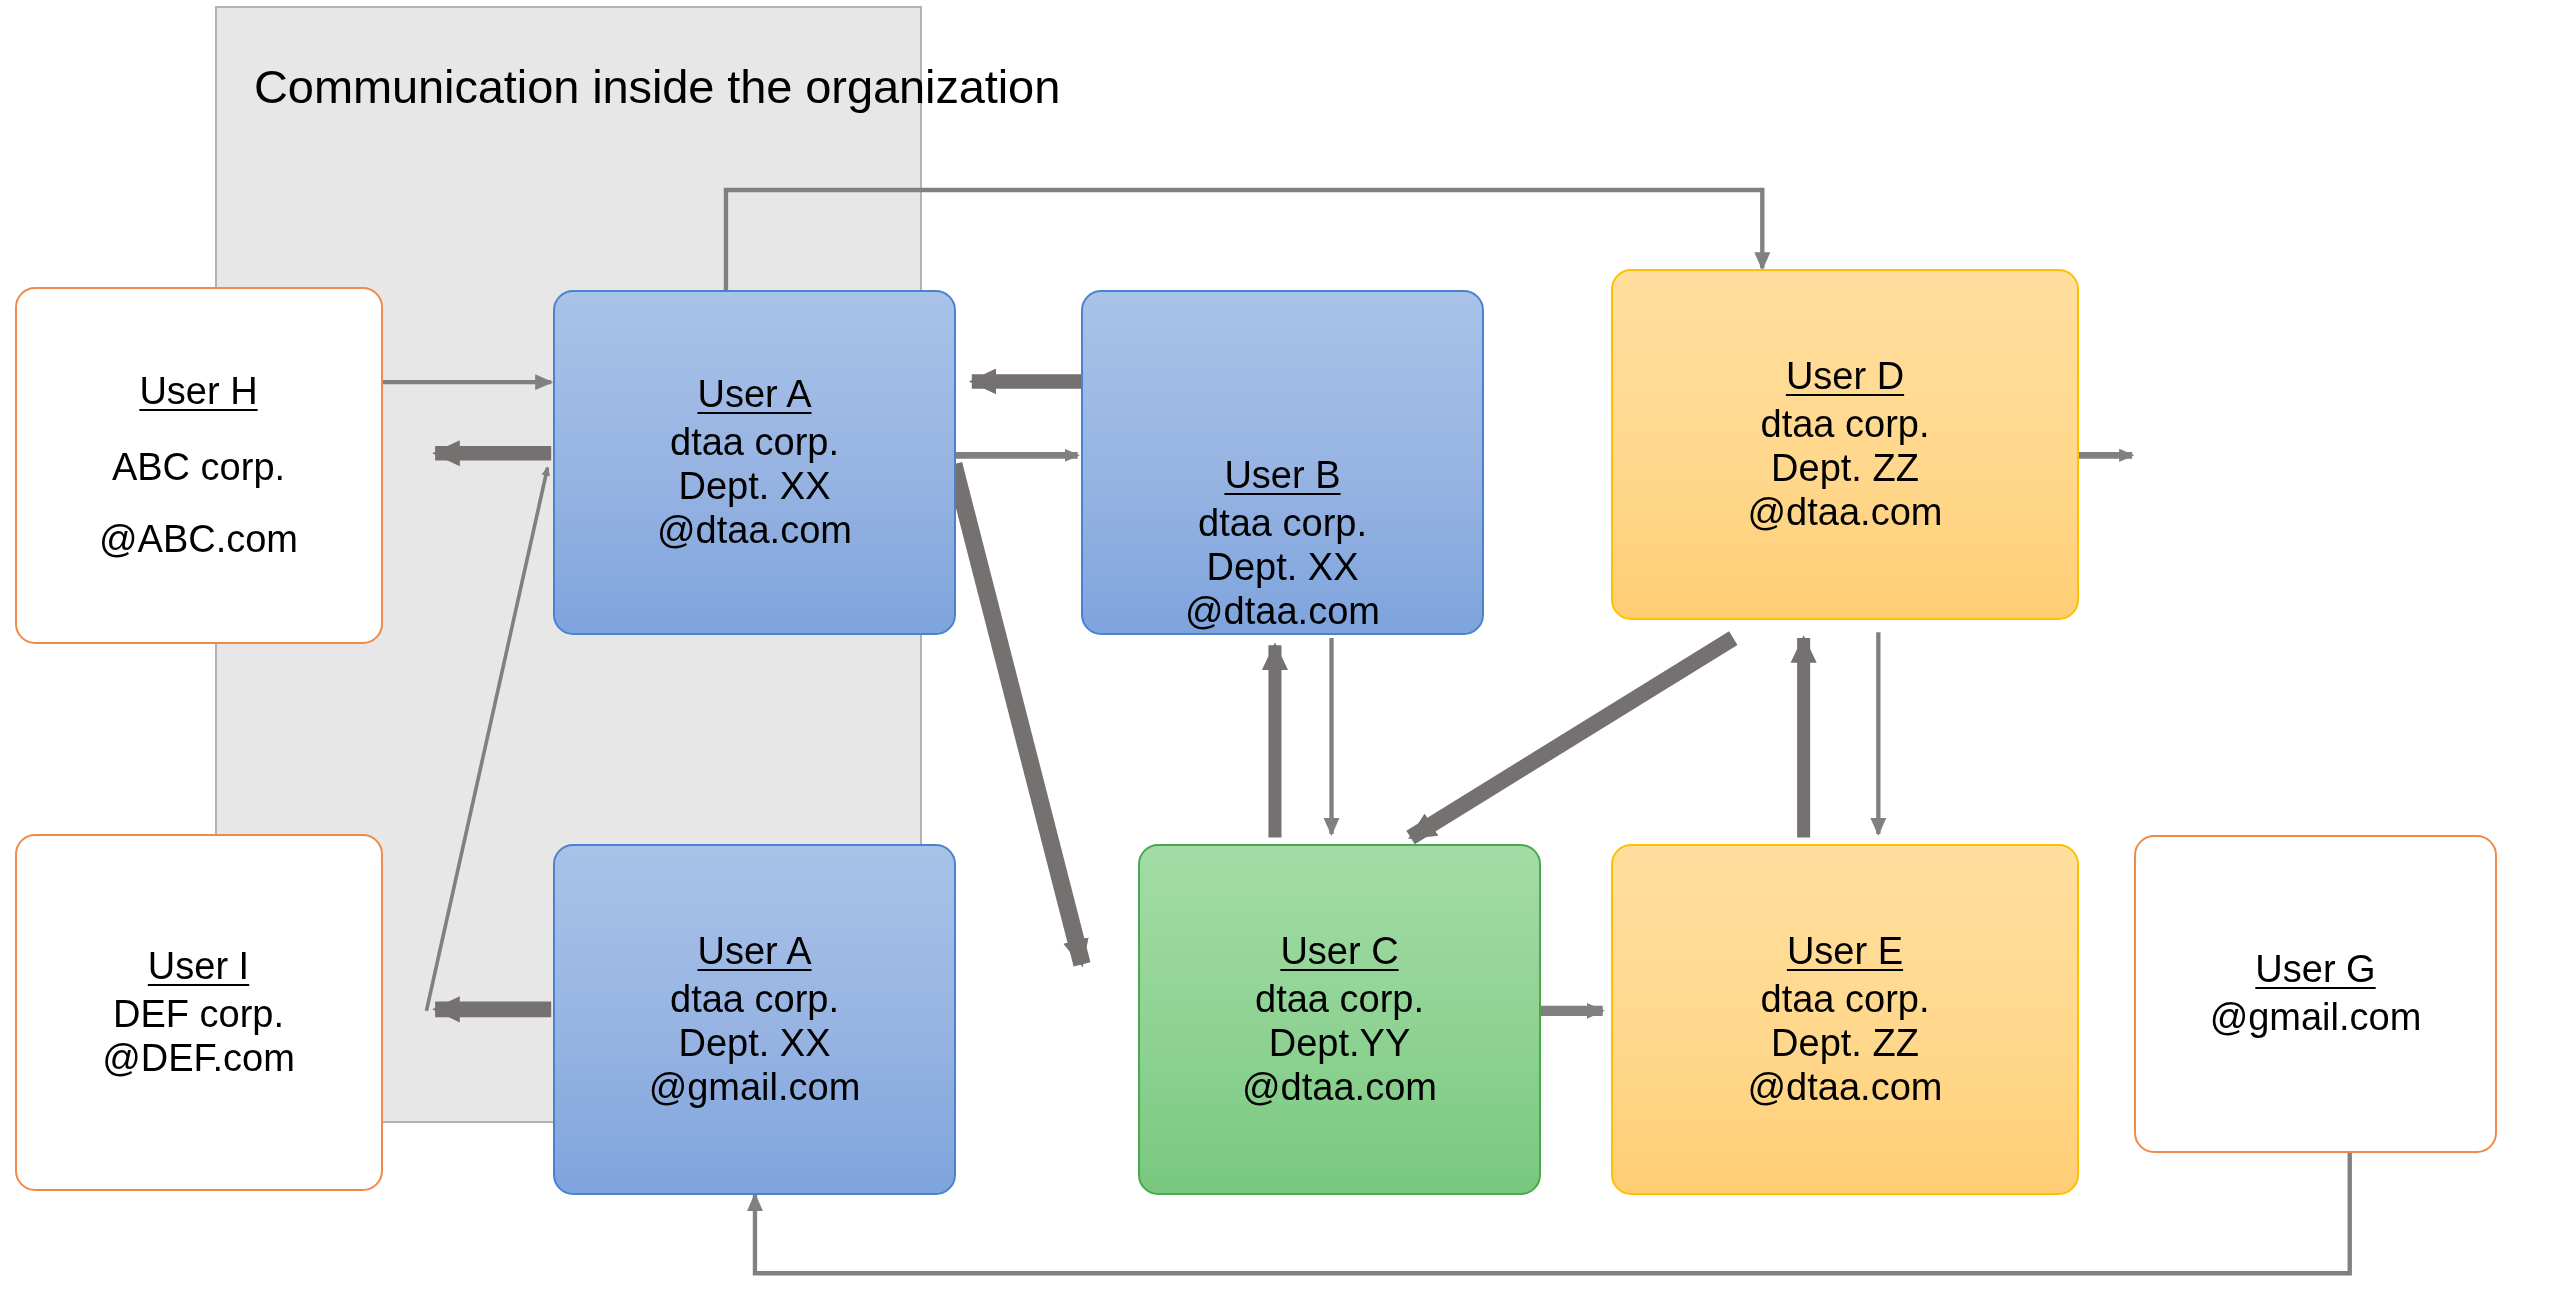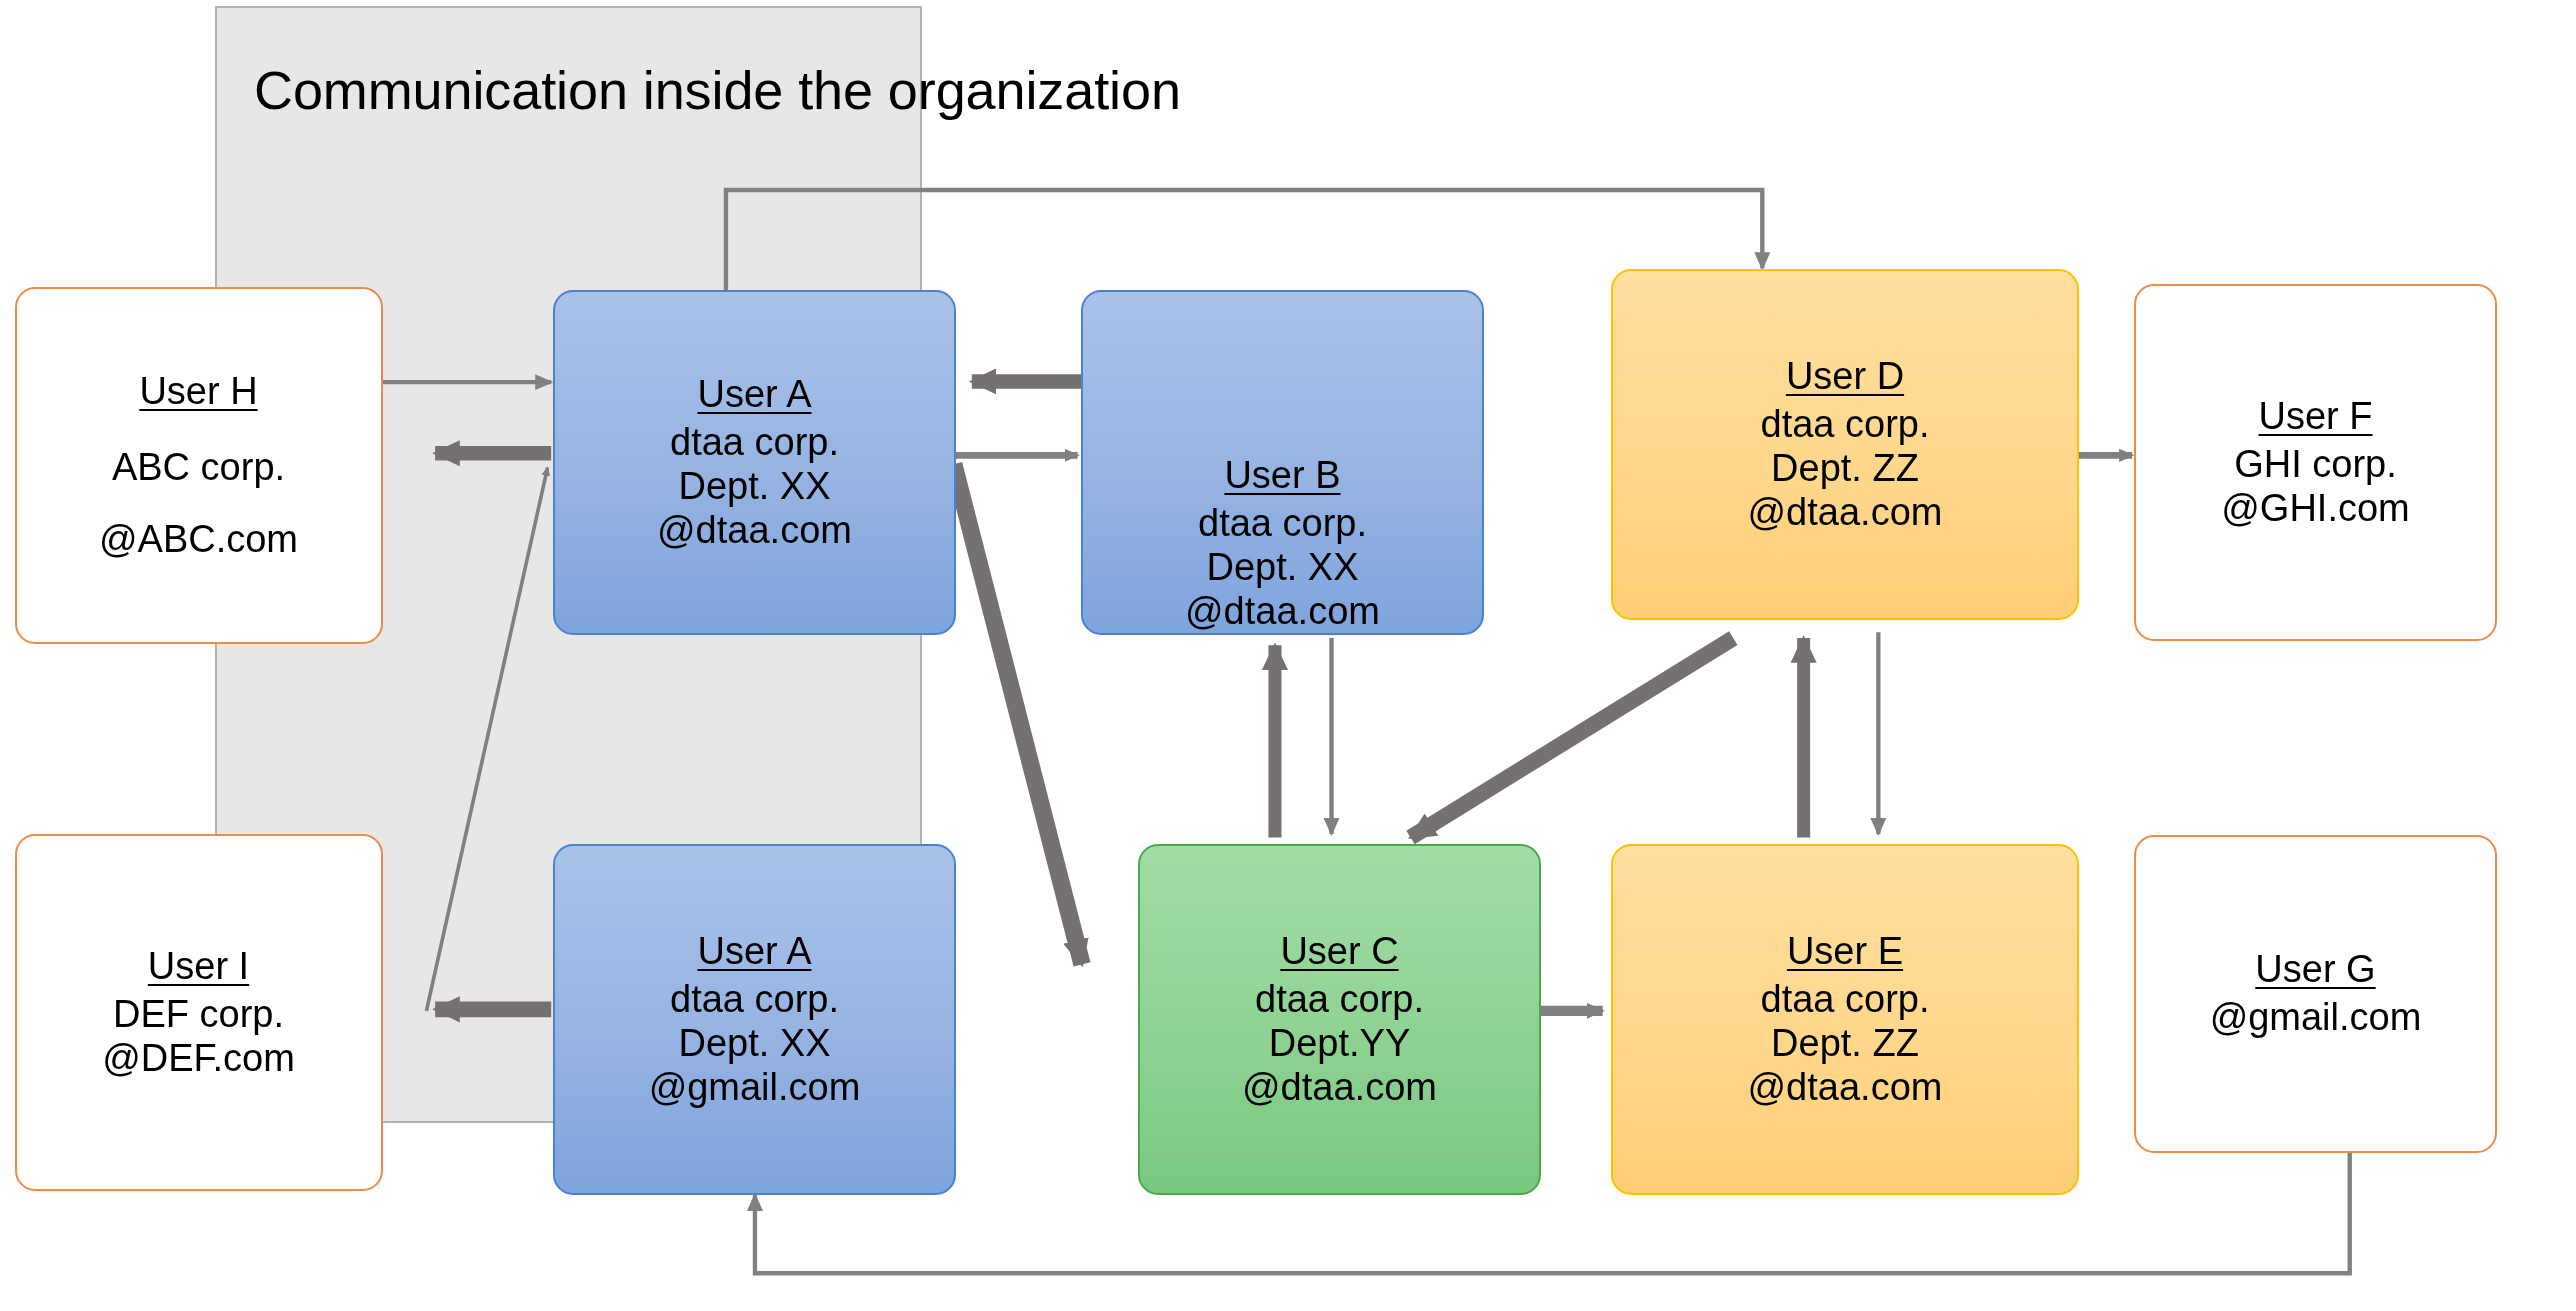--- a/index.html
+++ b/index.html
@@ -3,21 +3,21 @@
 <meta charset="utf-8">
 <style>
   html,body{margin:0;padding:0;background:#ffffff;}
   body{width:2576px;height:1311px;position:relative;overflow:hidden;
        font-family:"Liberation Sans","DejaVu Sans",sans-serif;}
   #stage{position:absolute;left:0;top:0;width:2576px;height:1311px;background:#ffffff;}
   svg#wires{position:absolute;left:0;top:0;width:2576px;height:1311px;}
 
   .org-panel{position:absolute;background:#e7e7e7;border:2.2px solid #b2b2b2;
              box-sizing:border-box;}
-  .org-title{position:absolute;font-size:54px;color:#000;white-space:nowrap;
+  .org-title{position:absolute;font-size:47px;color:#000;white-space:nowrap;
              letter-spacing:-0.1px;}
 
   .node{position:absolute;box-sizing:border-box;border-radius:20.3px;
         display:flex;flex-direction:column;align-items:center;
         justify-content:center;text-align:center;color:#000;}
   .node .uname{font-size:38px;line-height:1.12;text-decoration:underline;
                text-underline-offset:5.1px;text-decoration-thickness:2.2px;
                margin-bottom:4.4px;white-space:nowrap;}
   .node .ln{font-size:38px;line-height:1.16;white-space:nowrap;}
 
@@ -141,25 +141,20 @@
     <div class="ln">@dtaa.com</div>
   </div>
 
   <div class="node internal yellow" style="left:1611px;top:269px;width:468px;height:351px;text-align:center;">
     <div class="uname">User D</div>
     <div class="ln">dtaa corp.</div>
     <div class="ln">Dept. ZZ</div>
     <div class="ln">@dtaa.com</div>
   </div>
 
-  <div class="node external" style="left:2134px;top:284px;width:363px;height:357px;">
-    <div class="uname">User F</div>
-    <div class="ln">GHI corp.</div>
-    <div class="ln">@GHI.com</div>
-  </div>
 
   <div class="node external" style="left:14.5px;top:834px;width:368px;height:357px;">
     <div class="uname">User I</div>
     <div class="ln">DEF corp.</div>
     <div class="ln">@DEF.com</div>
   </div>
 
   <div class="node internal blue" style="left:553px;top:844px;width:403px;height:351px;">
     <div class="uname">User A</div>
     <div class="ln">dtaa corp.</div>

